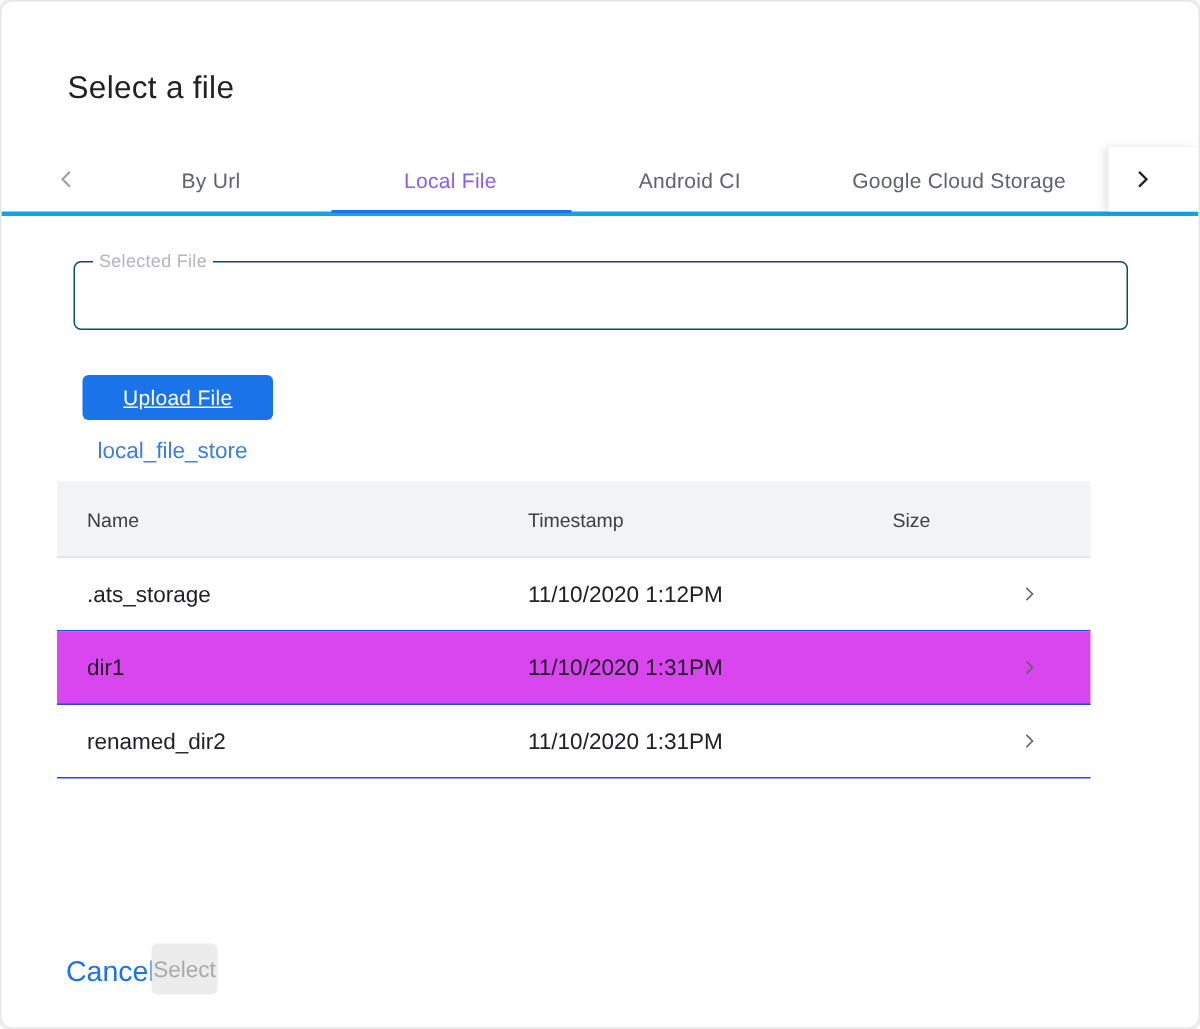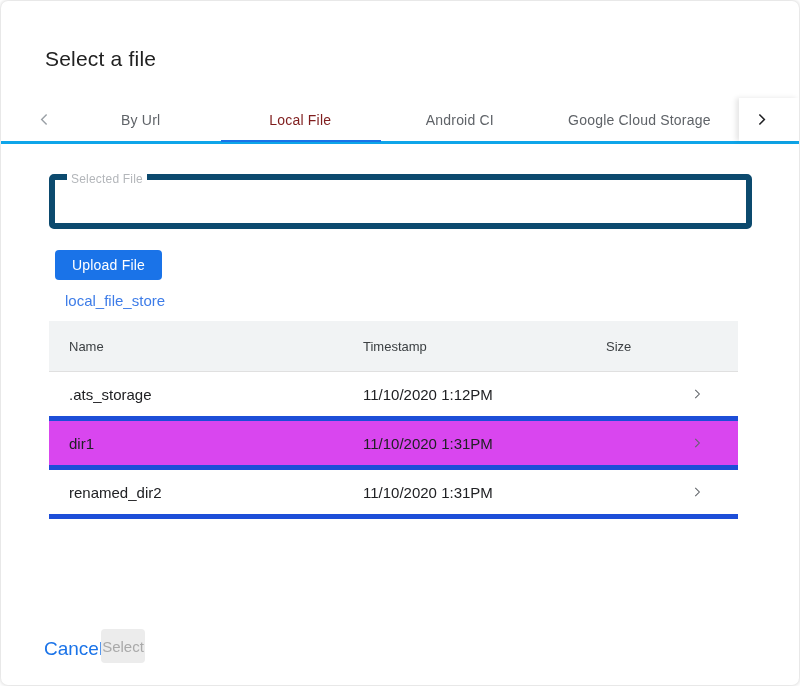--- a/index.html
+++ b/index.html
@@ -55,34 +55,34 @@
     display: flex; align-items: center; justify-content: center;
     font-size: 14px;
     font-weight: 500;
     color: #5f6368;
     letter-spacing: .2px;
     cursor: pointer;
     background: transparent; border: none;
   }
   .tab.w160 { width: 160px; }
   .tab.w200 { width: 200px; }
-  .tab.active { color: #7f1d1d; }
+  .tab.active { color: #8b5cf6; }
   .tab-underline {
     position: absolute;
     left: 220px; bottom: -1px;
     width: 160px; height: 2px;
     background: #1a73e8;
     z-index: 3;
   }
   
   .outlined-field {
     position: absolute;
     left: 48px; top: 173px;
-    width: 703px; height: 55px;
-    border: 6px solid #0c4a6e;
+    width: 703px; height: 46px;
+    border: 1px solid #0c4a6e;
     border-radius: 5px;
   }
   .outlined-field .field-label {
     position: absolute;
     top: -8px; left: 12px;
     background: #ffffff;
     padding: 0 4px;
     font-size: 12px;
     color: #b3b6ba;
     letter-spacing: .2px;
@@ -94,63 +94,64 @@
     padding: 0 14px;
     font-size: 14px;
     color: #202124;
     font-family: "Liberation Sans", sans-serif;
   }
   
   .upload-btn {
     position: absolute;
     left: 54px; top: 249px;
     height: 30px;
-    padding: 0 17px;
+    padding: 0 27px;
     background: #1a73e8;
     color: #ffffff;
     border: none;
     border-radius: 4px;
     font-size: 14px;
     font-family: "Liberation Sans", sans-serif;
     letter-spacing: .2px;
     cursor: pointer;
+    text-decoration: underline;
   }
   .breadcrumb-link {
     position: absolute;
     left: 64px; top: 291px;
     font-size: 15px;
     color: #3d7ce8;
     text-decoration: none;
     cursor: pointer;
   }
   
   .file-table {
     position: absolute;
-    left: 48px; top: 320px;
+    left: 37px; top: 320px;
     width: 689px;
   }
   .t-row {
     display: grid;
     grid-template-columns: 314px 243px 84px 1fr;
     align-items: center;
   }
   .t-head {
     height: 51px;
     background: #f1f3f4;
     border-bottom: 1px solid #e0e0e0;
   }
   .t-head .cell {
     font-size: 13px;
     color: #3c4043;
     font-weight: 400;
   }
   .t-data {
     height: 49px;
     background: #ffffff;
-    border-bottom: 5px solid #1d4ed8;
+    border-bottom: 1px solid #1d4ed8;
     cursor: pointer;
   }
   .t-data.selected { background: #d946ef; }
   .cell { font-size: 15px; color: #202124; }
   .cell.name { padding-left: 20px; }
   .cell.nav {
     display: flex; justify-content: flex-end;
     padding-right: 36px;
     color: #5f6368;
   }

